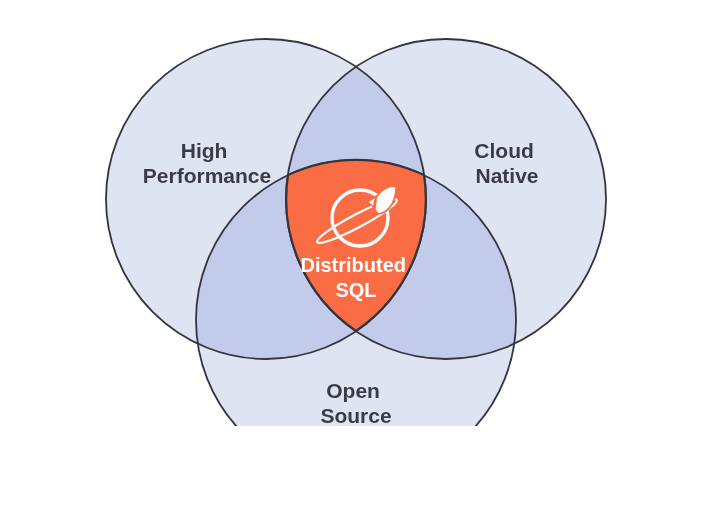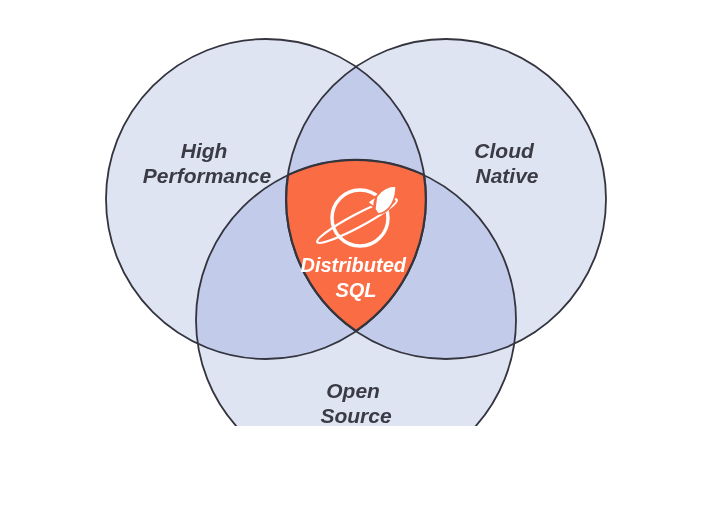--- a/index.html
+++ b/index.html
@@ -7,21 +7,20 @@
     padding: 0;
     background: var(--background, #fff);
     font-family: "Liberation Sans", sans-serif;
   }
   .stage {
     position: relative;
     width: 714px;
     height: 426px;
     background: var(--background, #fff);
     overflow: hidden;
-    font-style: italic;
   }
   svg { display: block; }
 
   .venn-circle {
     fill: var(--circle_fill, #DFE4F3);
     stroke: none;
   }
   .venn-overlap {
     fill: var(--overlap_fill, #C2CCEA);
     stroke: none;

